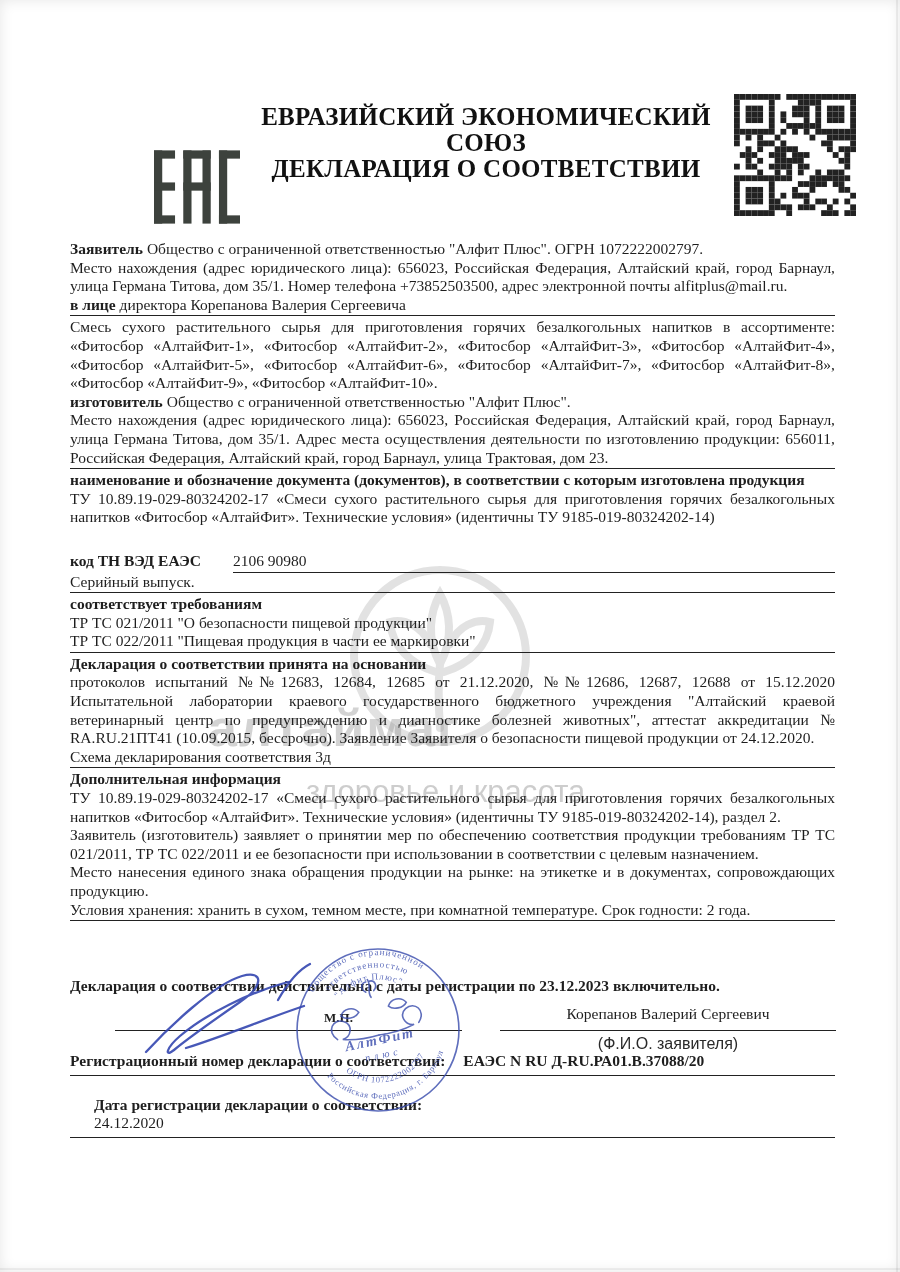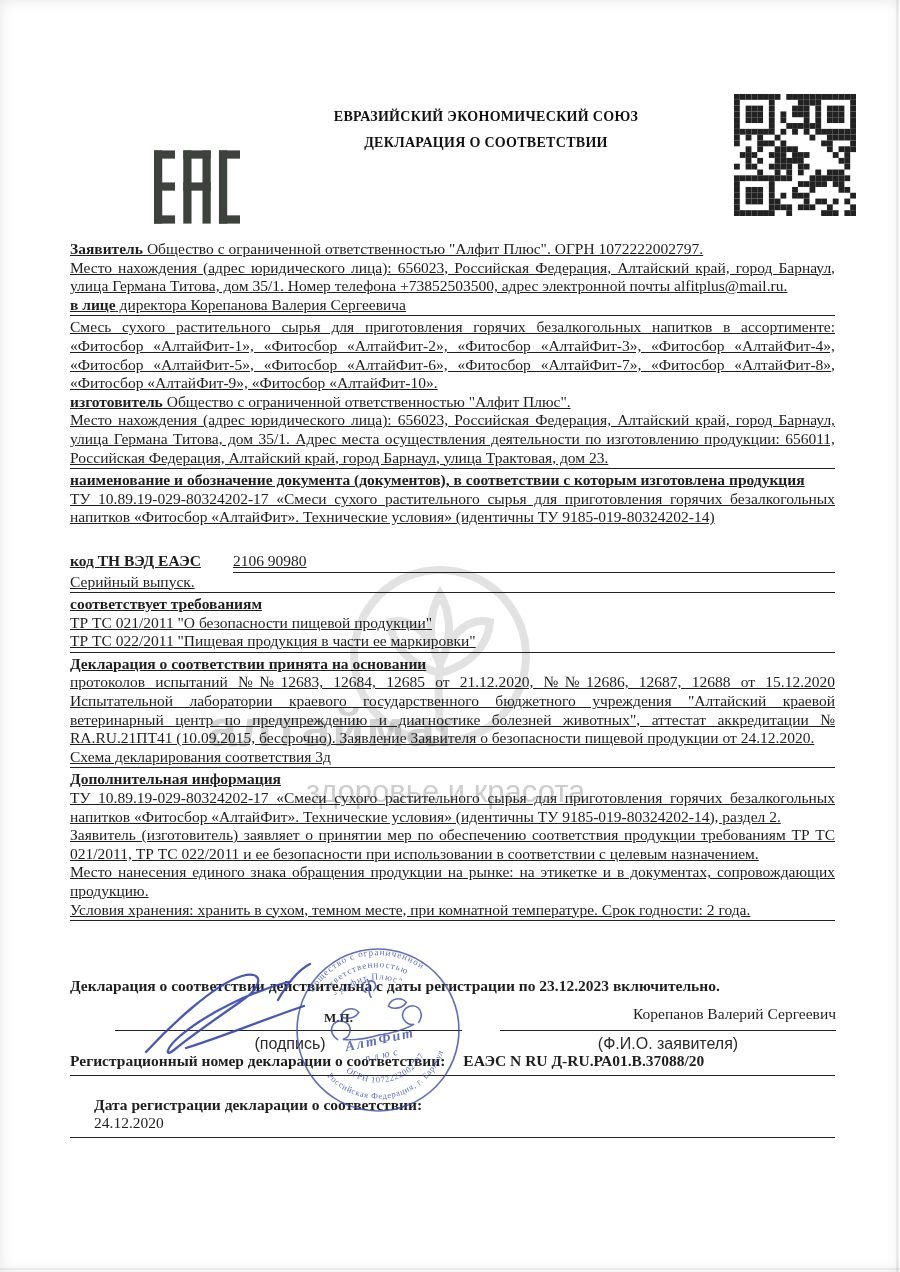--- a/index.html
+++ b/index.html
@@ -5,35 +5,35 @@
   html,body{margin:0;padding:0;background:#e8e8e8;}
   .page{position:relative;width:900px;height:1272px;margin:0 auto;background:#ffffff;
         overflow:hidden;box-shadow:inset 0 0 14px rgba(0,0,0,.10);
         font-family:"Liberation Serif", serif;color:#1e1e1e;}
   .abs{position:absolute;}
   .b{font-weight:bold;}
 
   
   .eac{left:154px;top:146px;width:86px;height:82px;position:absolute;}
   .hdr{left:236px;top:104px;width:500px;position:absolute;text-align:center;
-       font-weight:bold;font-size:14px;line-height:26px;color:#111;letter-spacing:.3px;}
+       font-weight:bold;font-size:25px;line-height:26px;color:#111;letter-spacing:.3px;}
   .qr{left:734px;top:94px;width:122px;height:122px;position:absolute;}
 
   
   .wm-logo{left:344px;top:560px;width:192px;height:192px;position:absolute;opacity:.5;}
   .wm-logo *{stroke:#c6c6c6;fill:none;stroke-width:8;stroke-linecap:round;}
   .wm-brand{left:208px;top:688px;position:absolute;font-family:"Liberation Sans",sans-serif;
             font-weight:bold;font-size:52px;line-height:80px;color:rgba(150,150,150,.42);
             letter-spacing:2px;white-space:nowrap;}
   .wm-tag{left:306px;top:774px;position:absolute;font-family:"Liberation Sans",sans-serif;
           font-size:31px;color:rgba(160,160,160,.52);white-space:nowrap;}
 
   
   .bodytext{left:70px;top:240px;width:765px;position:absolute;
-            font-size:15.5px;line-height:18.6px;text-align:justify;z-index:2;text-decoration:underline;}
+            font-size:15.5px;line-height:18.6px;text-align:justify;z-index:2;}
   .bodytext p{margin:0;}
   .rule{border-bottom:1.7px solid #222;padding-bottom:1px;margin-bottom:2px !important;}
   .tnved{display:flex;align-items:baseline;}
   .tnved-val{flex:1;margin-left:32px;border-bottom:1.7px solid #222;padding-bottom:1px;margin-top:25px;}
 
   
   .validity{left:70px;top:977px;width:765px;font-size:15.5px;z-index:2;}
   .sig{left:128px;top:956px;width:212px;height:112px;position:absolute;z-index:4;opacity:.9;}
   .sig path{fill:none;stroke:#3446b0;stroke-width:2.3px;stroke-linecap:round;}
   .stamp{left:292px;top:944px;width:172px;height:172px;position:absolute;z-index:3;opacity:.82;}
@@ -41,21 +41,21 @@
   .stamp .ring{font-size:9px;letter-spacing:1px;}
   .stamp .ring2{font-size:8.5px;letter-spacing:.6px;}
   .stamp path.orn, .stamp circle{fill:none;stroke:#3c4fae;stroke-width:1.6;stroke-linecap:round;}
   .mp{left:324px;top:1010px;font-size:13px;z-index:2;}
   .sigline{border-top:1.7px solid #222;height:0;z-index:2;}
   .line-left{left:115px;top:1030px;width:347px;}
   .line-right{left:500px;top:1030px;width:336px;}
   .cap{font-family:"Liberation Sans",sans-serif;font-size:16px;color:#2a2a2a;text-align:center;z-index:2;}
   .podpis{left:160px;top:1035px;width:260px;}
   .fio-cap{left:500px;top:1035px;width:336px;}
-  .fio-val{left:500px;top:1005px;width:336px;text-align:right;font-size:15.5px;z-index:2;}
+  .fio-val{left:500px;top:1005px;width:336px;text-align:center;font-size:15.5px;z-index:2;}
   .regrow{left:70px;top:1052px;width:765px;display:flex;align-items:flex-end;
           font-size:15.5px;border-bottom:1.8px solid #222;padding-bottom:5px;z-index:2;}
   .regval{margin-left:18px;}
   .daterow{left:70px;top:1096px;width:765px;display:flex;align-items:baseline;
            font-size:15.5px;border-bottom:1.8px solid #222;padding-bottom:5px;z-index:2;flex-direction:column;}
   .dateval{margin-left:24px;}
 
   .edge-r{right:2px;top:0;width:2px;height:100%;background:rgba(0,0,0,.06);z-index:5;}
   .edge-b{left:0;bottom:2px;width:100%;height:2px;background:rgba(0,0,0,.05);z-index:5;}
 </style>
@@ -389,21 +389,20 @@
       <path class="orn" d="M100,64 c4,-7 14,-7 18,0 c-4,5 -14,5 -18,0 Z"></path>
       <path class="orn" d="M44,86 c-10,-10 0,-22 10,-16 c8,5 4,16 -5,17 c14,4 24,4 36,3"></path>
       <path class="orn" d="M126,86 c10,-10 0,-22 -10,-16 c-8,5 -4,16 5,17 c-14,4 -24,4 -36,3"></path>
       <text x="85" y="99" text-anchor="middle" font-size="14" font-weight="bold" font-style="italic" letter-spacing="2">АлтФит</text>
       <text x="85" y="113" text-anchor="middle" font-size="10" font-style="italic" letter-spacing="4">плюс</text>
     </g>
   </svg>
 
   <div class="mp abs b">М.П.</div>
   <div class="sigline line-left abs"></div>
-  <div class="cap podpis abs">(подпись)</div>
   <div class="fio-val abs">Корепанов Валерий Сергеевич</div>
   <div class="sigline line-right abs"></div>
   <div class="cap fio-cap abs">(Ф.И.О. заявителя)</div>
 
   <div class="regrow abs">
     <b>Регистрационный номер декларации о соответствии:</b>
     <b class="regval">ЕАЭС N RU Д-RU.РА01.В.37088/20</b>
   </div>
   <div class="daterow abs">
     <b>Дата регистрации декларации о соответствии:</b>

